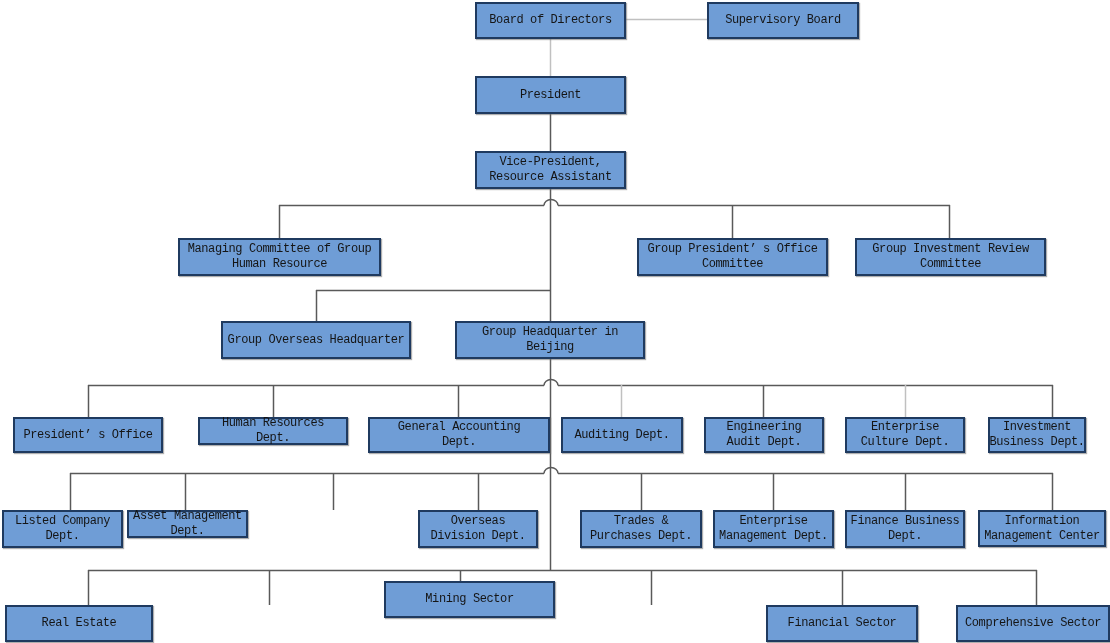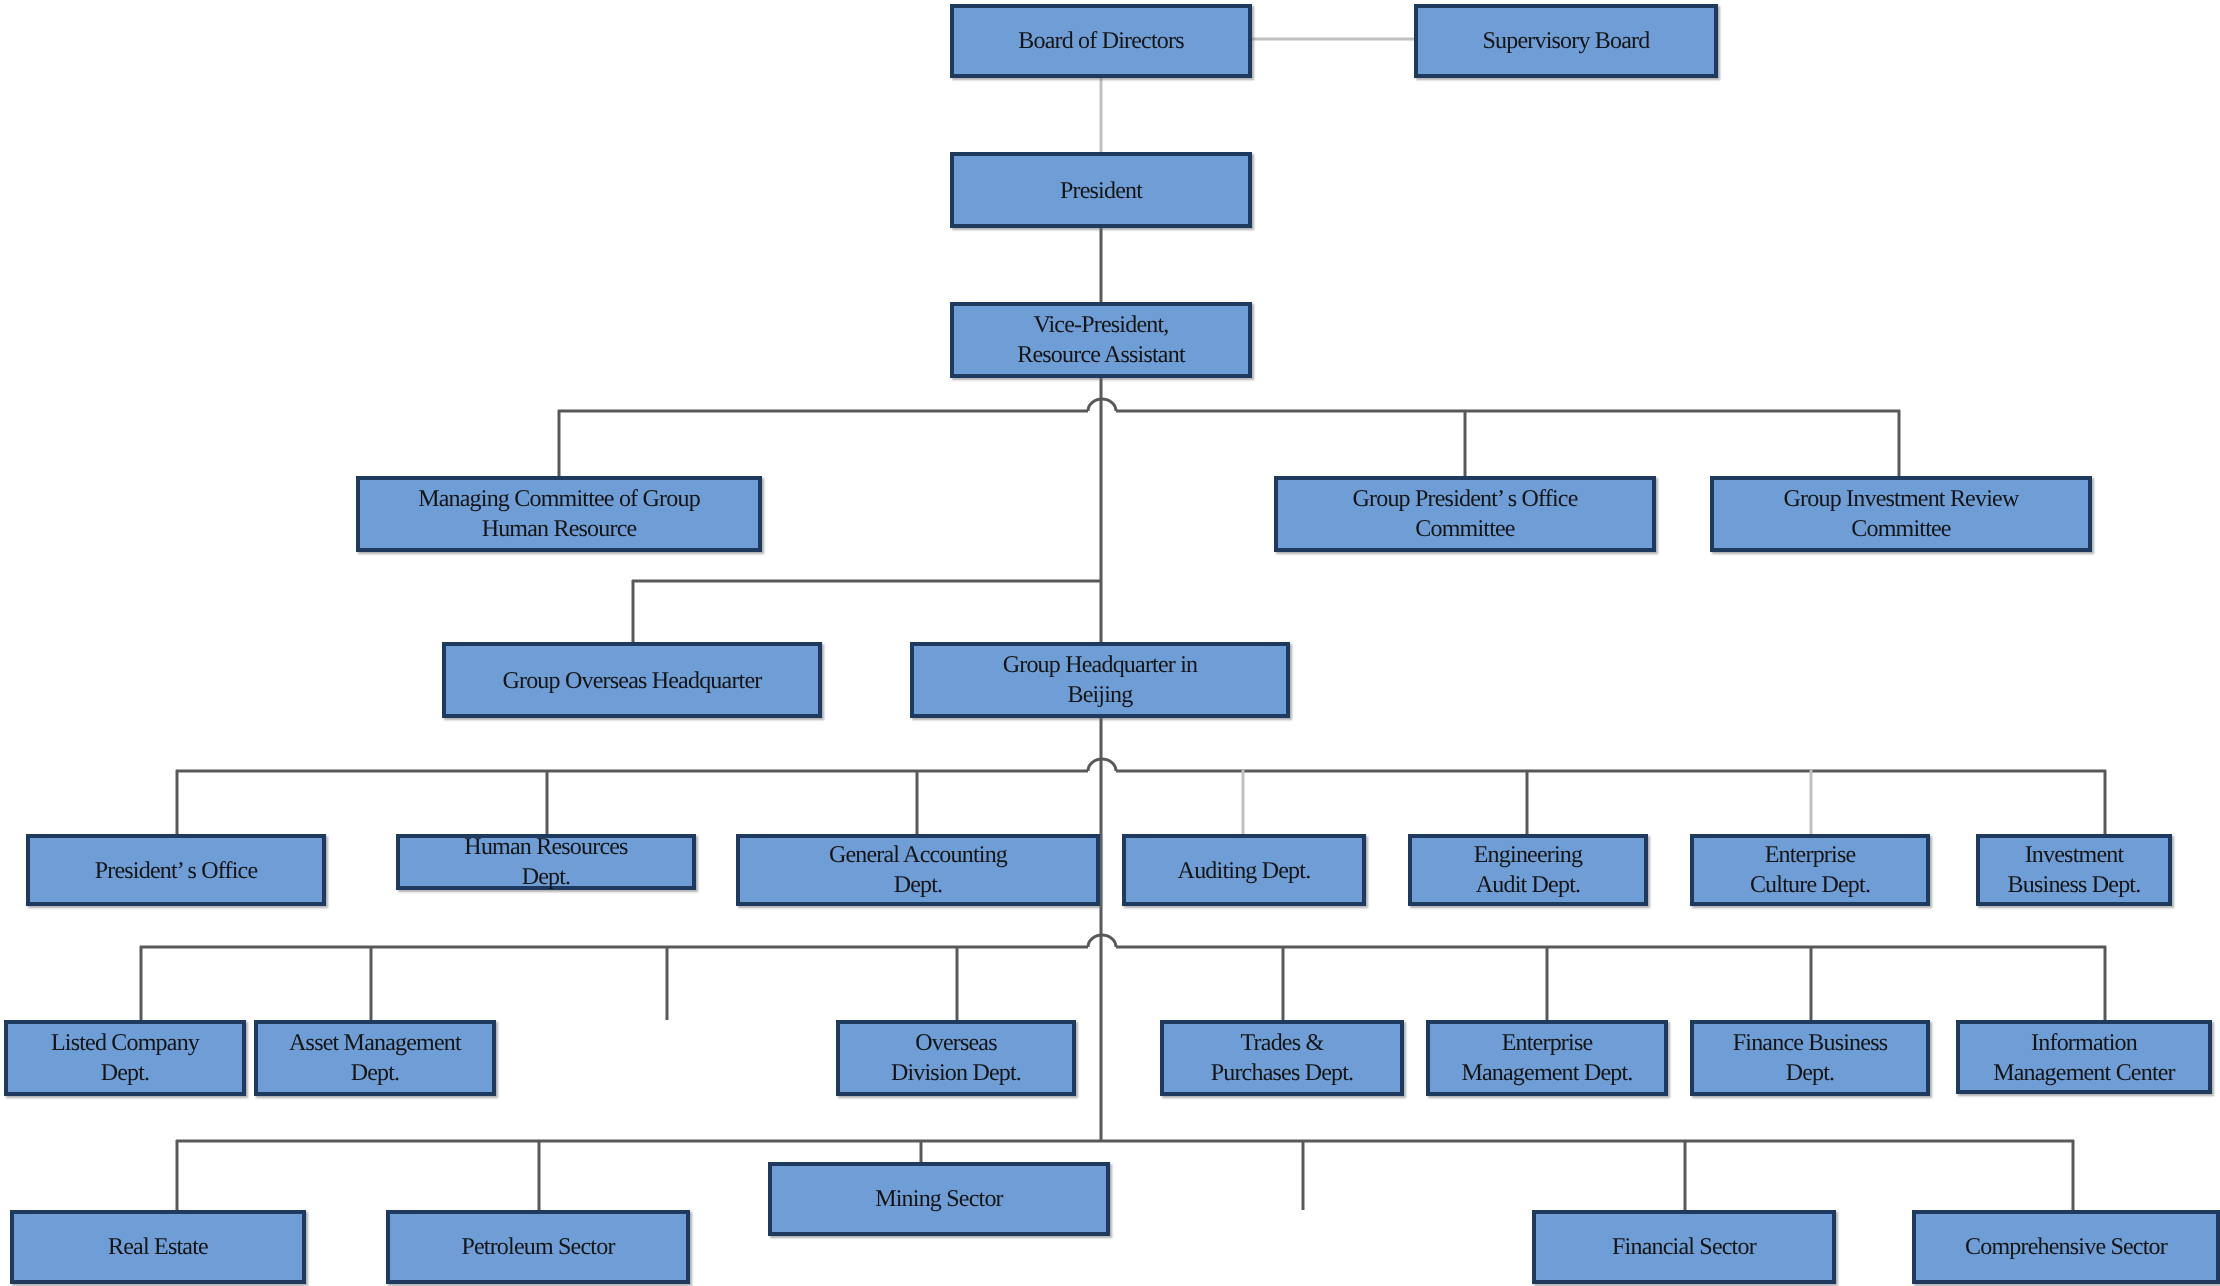--- a/index.html
+++ b/index.html
@@ -1,20 +1,20 @@
 <!DOCTYPE html>
 <html style="--node-fill: #6f9dd6; --node-border: #1f3a5f; --connector-dark: #595959; --connector-light: #c0c0c0; --text: #151515; --background: #ffffff;"><head>
 <meta charset="utf-8">
 <style>
   html,body{margin:0;padding:0;background:#fff;}
   .canvas{
     position:relative;
     width:1110px;height:643px;
     background:var(--background,#ffffff);
-    font-family:Liberation Serif, serif;
+    font-family:Liberation Mono, monospace;
     overflow:hidden;
   }
   svg.connectors{position:absolute;left:0;top:0;width:1110px;height:643px;}
   .ld{stroke:var(--connector-dark,#595959);stroke-width:1.5;fill:none;}
   .ll{stroke:var(--connector-light,#c0c0c0);stroke-width:1.5;fill:none;}
   .hop{stroke:var(--connector-dark,#595959);stroke-width:1.5;fill:none;}
   .node{
     position:absolute;
     box-sizing:border-box;
     display:flex;align-items:center;justify-content:center;
@@ -108,32 +108,31 @@
   <div class="node" style="left:561px;top:417px;width:122px;height:36px">Auditing Dept.</div>
   <div class="node" style="left:704px;top:417px;width:120px;height:36px">Engineering
 Audit Dept.</div>
   <div class="node" style="left:845px;top:417px;width:120px;height:36px">Enterprise
 Culture Dept.</div>
   <div class="node" style="left:988px;top:417px;width:98px;height:36px">Investment
 Business Dept.</div>
 
   <div class="node" style="left:2px;top:510px;width:121px;height:38px">Listed Company
 Dept.</div>
-  <div class="node" style="left:127px;top:510px;width:121px;height:38px">Asset Management
+  <div class="node" style="left:127px;top:510px;width:121px;height:28px">Asset Management
 Dept.</div>
   <div class="node" style="left:418px;top:510px;width:120px;height:38px">Overseas
 Division Dept.</div>
   <div class="node" style="left:580px;top:510px;width:122px;height:38px">Trades &amp;
 Purchases Dept.</div>
   <div class="node" style="left:713px;top:510px;width:121px;height:38px">Enterprise
 Management Dept.</div>
   <div class="node" style="left:845px;top:510px;width:120px;height:38px">Finance Business
 Dept.</div>
   <div class="node" style="left:978px;top:510px;width:128px;height:37px">Information
 Management Center</div>
 
   <div class="node" style="left:5px;top:605px;width:148px;height:37px">Real Estate</div>
-  <div class="node" style="left:193px;top:605px;width:152px;height:37px">Petroleum Sector</div>
   <div class="node" style="left:384px;top:581px;width:171px;height:37px">Mining Sector</div>
   <div class="node" style="left:766px;top:605px;width:152px;height:37px">Financial Sector</div>
   <div class="node" style="left:956px;top:605px;width:154px;height:37px">Comprehensive Sector</div>
 
 </div>
 
 </body></html>

